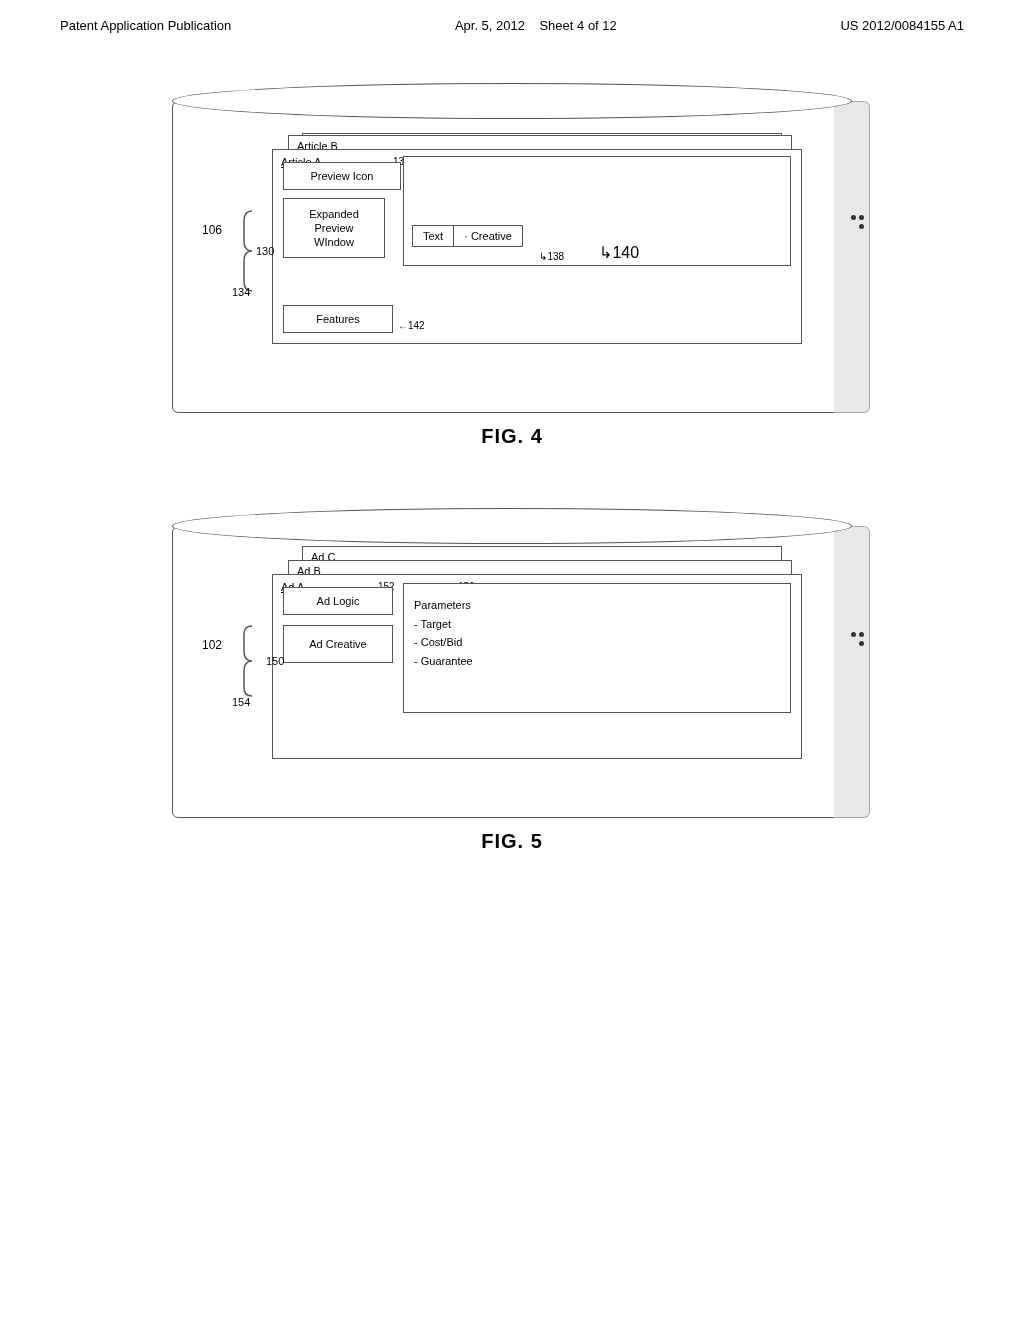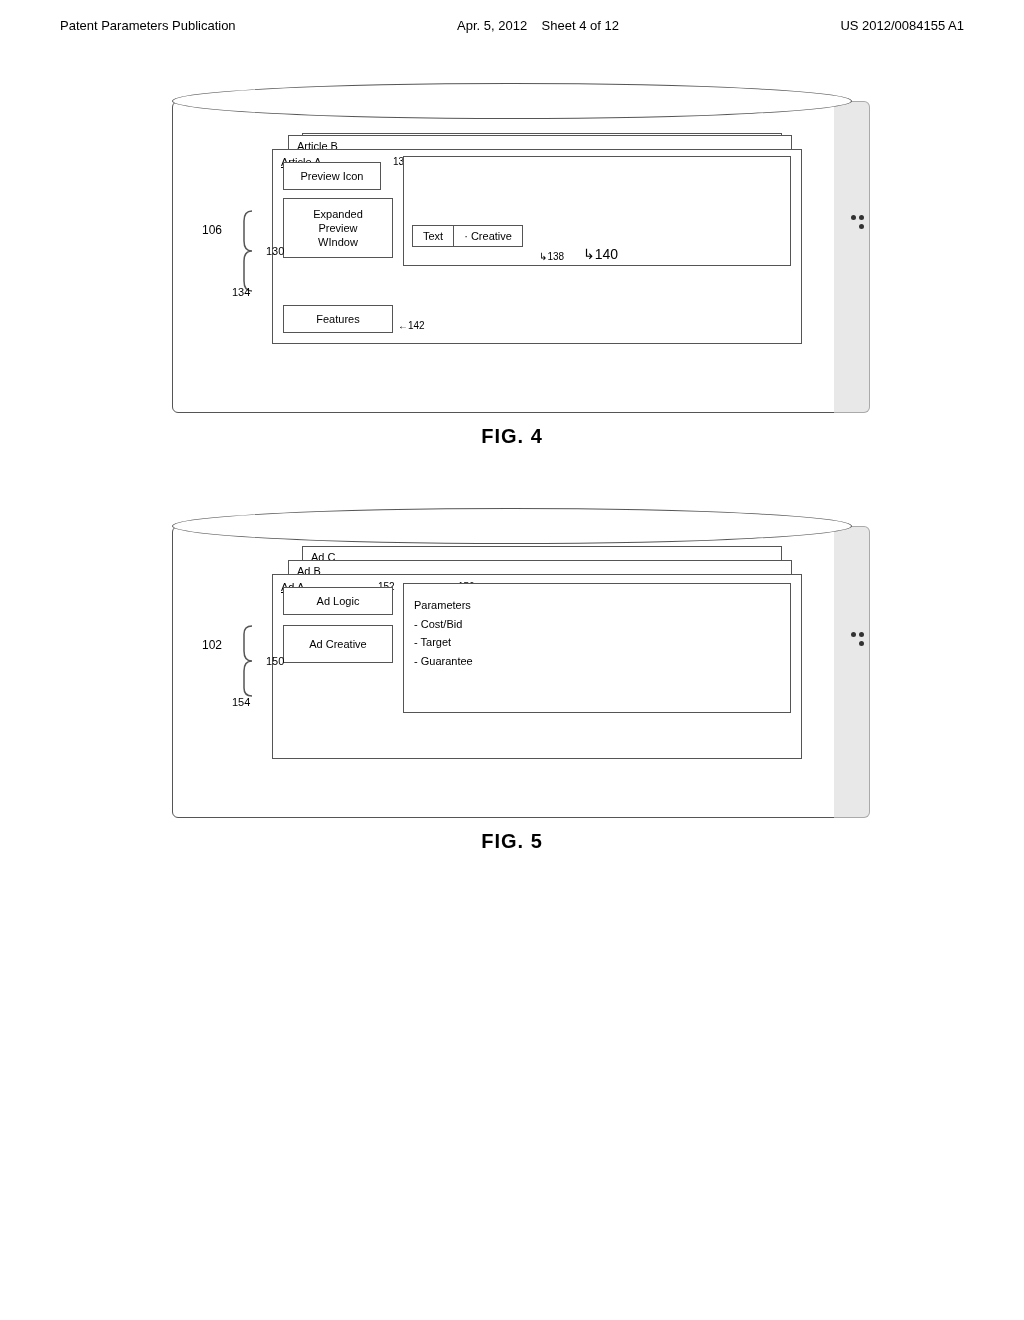--- a/index.html
+++ b/index.html
@@ -161,35 +161,35 @@
       height: 195px;
       border: 1.5px solid #555;
       background: #fff;
     }
 
     
     .preview-icon-box {
       position: absolute;
       top: 12px;
       left: 10px;
-      width: 98px;
+      width: 118px;
       height: 28px;
       border: 1.5px solid #555;
       background: #fff;
       font-size: 11px;
       display: flex;
       align-items: center;
       justify-content: center;
     }
 
     .expanded-preview-box {
       position: absolute;
       top: 48px;
       left: 10px;
-      width: 110px;
+      width: 102px;
       height: 60px;
       border: 1.5px solid #555;
       background: #fff;
       font-size: 11px;
       display: flex;
       align-items: center;
       justify-content: center;
       text-align: center;
       line-height: 1.3;
     }
@@ -336,21 +336,21 @@
       background: #fff;
       font-size: 11px;
       padding: 12px 10px;
       line-height: 1.7;
     }
   </style>
 </head>
 <body>
 
 <div class="patent-header">
-  <span>Patent Parameters Publication</span>
+  <span>Patent Application Publication</span>
   <span>
     <span>Apr. 5, 2012</span>&nbsp;&nbsp;&nbsp;
     <span>Sheet 4 of 12</span>
   </span>
   <span>US 2012/0084155 A1</span>
 </div>
 
 <div class="page-content">
 
   <div class="diagram-wrapper">
@@ -406,37 +406,37 @@
             <div class="article-content-box">
 
               <div class="text-creative-row">
                 <div class="text-box">Text</div>
                 <div class="creative-box">· Creative</div>
               </div>
 
               <span style="position:absolute; bottom:3px; left:135px; font-size:10px;">
                 ↳<span>138</span>
               </span>
-              <span style="position:absolute; bottom:3px; left:179px; font-size:14px;">
+              <span style="position:absolute; bottom:3px; left:195px; font-size:16px;">
                 ↳<span>140</span>
               </span>
             </div>
 
             <div class="features-box">
               <span>Features</span>
             </div>
 
             <span style="position:absolute; bottom:12px; left:125px; font-size:10px;margin-top:11px;">
               ←<span>142</span>
             </span>
           </div>
 
         </div>
 
-        <div style="position:absolute; top:100px; left:10px; font-size:11px; display:flex; align-items:center; gap:12px;">
+        <div style="position:absolute; top:100px; left:10px; font-size:11px; display:flex; align-items:center; gap:2px;">
           <svg width="12" height="80" viewBox="0 0 12 80" style="overflow:visible;">
             <path d="M10,0 Q2,0 2,10 L2,30 Q2,40 10,40 Q2,40 2,50 L2,70 Q2,80 10,80" fill="none" stroke="#555" stroke-width="1.5"></path>
           </svg>
           <span>130</span>
         </div>
 
         <div style="position:absolute; top:175px; left:0px; font-size:11px;">
           <span>134</span>
         </div>
 
@@ -487,22 +487,22 @@
             <div class="ad-logic-box">
               <span>Ad Logic</span>
             </div>
 
             <div class="ad-creative-box">
               <span>Ad Creative</span>
             </div>
 
             <div class="parameters-box">
               <div>Parameters</div>
+              <div>- Target</div>
               <div>- Cost/Bid</div>
-              <div>- Target</div>
               <div>- Guarantee</div>
             </div>
 
           </div>
 
         </div>
 
         <div style="position:absolute; top:90px; left:10px; font-size:11px; display:flex; align-items:center; gap:12px;">
           <svg width="12" height="70" viewBox="0 0 12 70" style="overflow:visible;">
             <path d="M10,0 Q2,0 2,8 L2,25 Q2,35 10,35 Q2,35 2,45 L2,62 Q2,70 10,70" fill="none" stroke="#555" stroke-width="1.5"></path>

